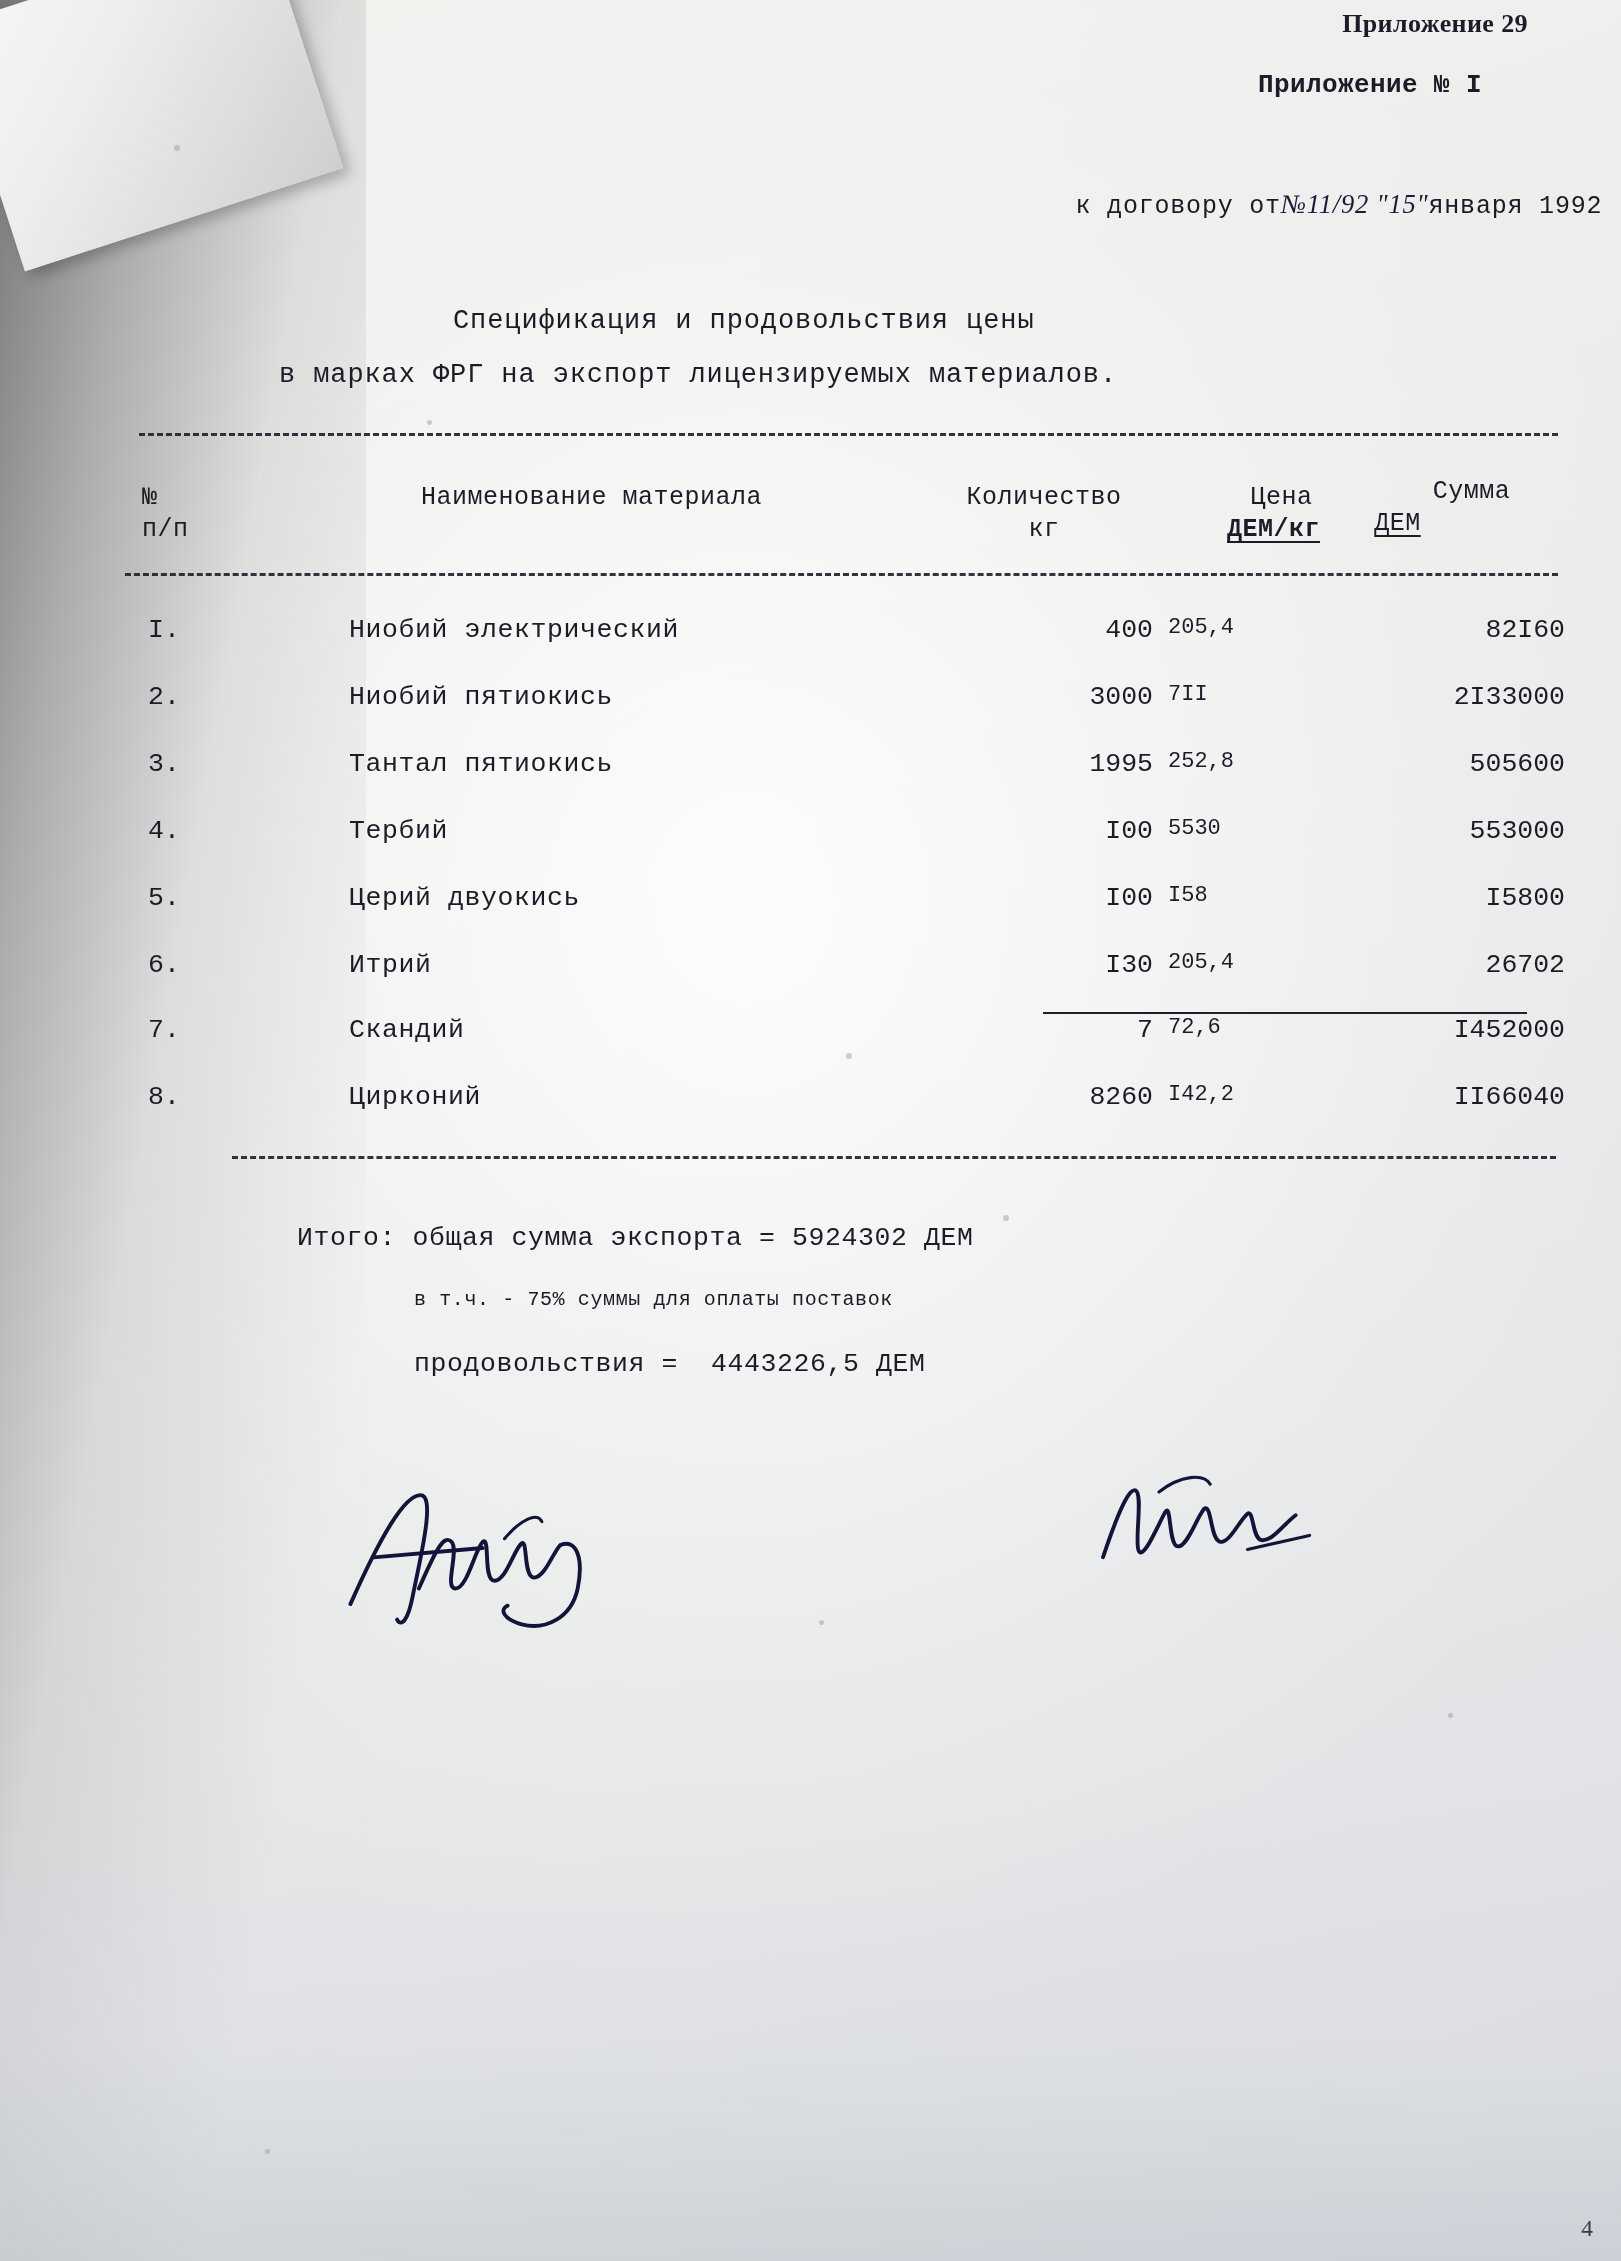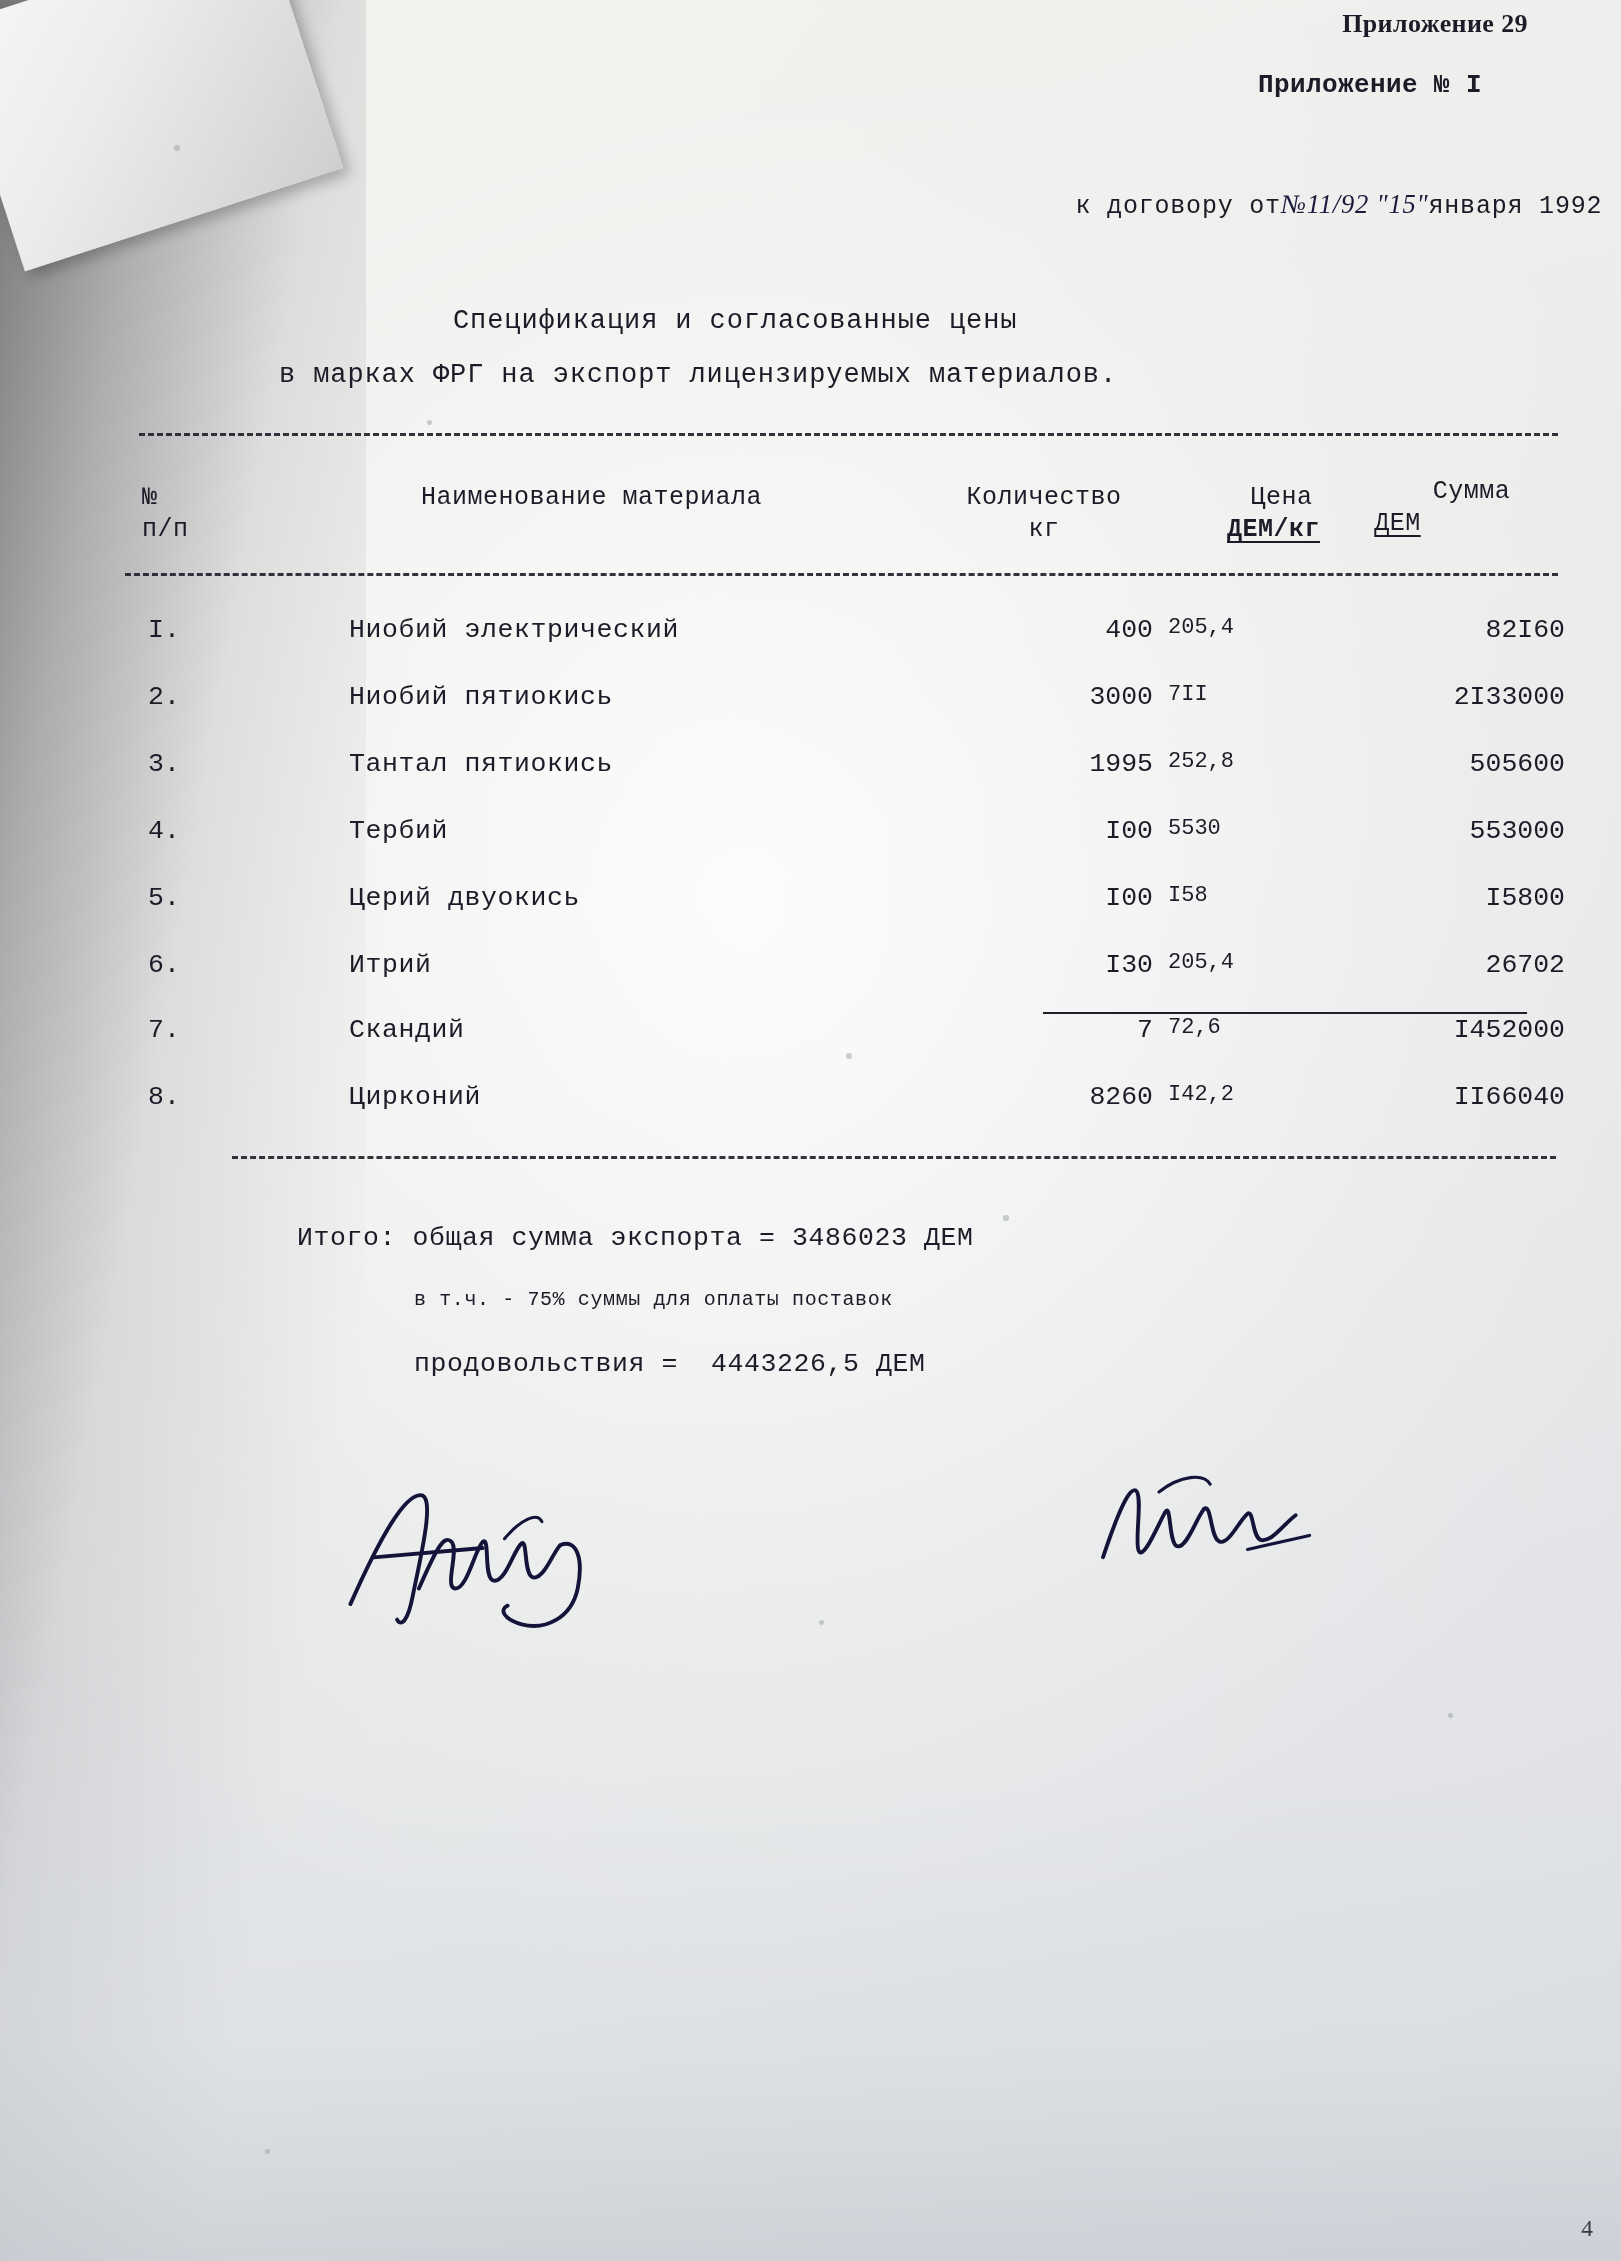--- a/index.html
+++ b/index.html
@@ -165,21 +165,21 @@
   <div class="corner-fold"></div>
   <div class="bottom-tint"></div>
 
   <div class="content">
 
     <div class="txt hdr-app">Приложение 29</div>
     <div class="txt hdr-app2">Приложение № I</div>
 
     <div class="txt hdr-contract"><span>к договору от</span><span class="hand">№11/92 "15"</span><span>января 1992</span></div>
 
-    <div class="txt title1">Спецификация и согласованные цены</div>
+    <div class="txt title1">Спецификация и продовольствия цены</div>
     <div class="txt title2">в марках ФРГ на экспорт лицензируемых материалов.</div>
 
     <div class="rule-dash rule-top"></div>
     <div class="rule-dash rule-mid"></div>
 
     <div class="txt hcell h-num">№</div>
     <div class="txt hcell h-num2">п/п</div>
     <div class="txt hcell h-name">Наименование материала</div>
     <div class="txt hcell h-qty">Количество</div>
     <div class="txt hcell h-qty2">кг</div>
@@ -241,21 +241,21 @@
       <span class="c-idx">8.</span>
       <span class="c-name">Цирконий</span>
       <span class="c-qty">8260</span>
       <span class="c-price">I42,2</span>
       <span class="c-sum">II66040</span>
     </div>
 
     <div class="rule-solid rule-scand"></div>
     <div class="rule-dash rule-bottom2"></div>
 
-    <div class="txt tot1">Итого: общая сумма экспорта = 3486023 ДЕМ</div>
+    <div class="txt tot1">Итого: общая сумма экспорта = 5924302 ДЕМ</div>
     <div class="txt tot2">в т.ч. - 75% суммы для оплаты поставок</div>
     <div class="txt tot3">продовольствия =  4443226,5 ДЕМ</div>
 
     <div class="sig" style="left:327px; top:1464px;">
       <svg width="327" height="179" viewBox="0 0 420 230" fill="none" xmlns="http://www.w3.org/2000/svg" aria-hidden="true">
         <path d="M30 180 C 70 90, 100 40, 120 40 C 140 40, 120 120, 110 170 C 104 200, 96 210, 90 200" stroke="#14143a" stroke-width="5" stroke-linecap="round" fill="none"></path>
         <path d="M60 120 L 200 108" stroke="#14143a" stroke-width="5" stroke-linecap="round"></path>
         <path d="M118 160 C 140 110, 150 90, 160 100 C 170 112, 150 160, 165 160 C 180 160, 190 110, 200 100 C 210 92, 200 150, 215 150 C 230 150, 240 110, 250 102 C 258 96, 252 146, 266 146 C 280 146, 292 110, 300 104" stroke="#14143a" stroke-width="5" stroke-linecap="round" fill="none"></path>
         <path d="M300 104 C 320 96, 330 120, 322 160 C 314 198, 280 214, 250 206 C 225 199, 222 186, 232 182" stroke="#14143a" stroke-width="5" stroke-linecap="round" fill="none"></path>
         <path d="M228 96 C 250 70, 270 62, 276 74" stroke="#14143a" stroke-width="4" stroke-linecap="round" fill="none"></path>

